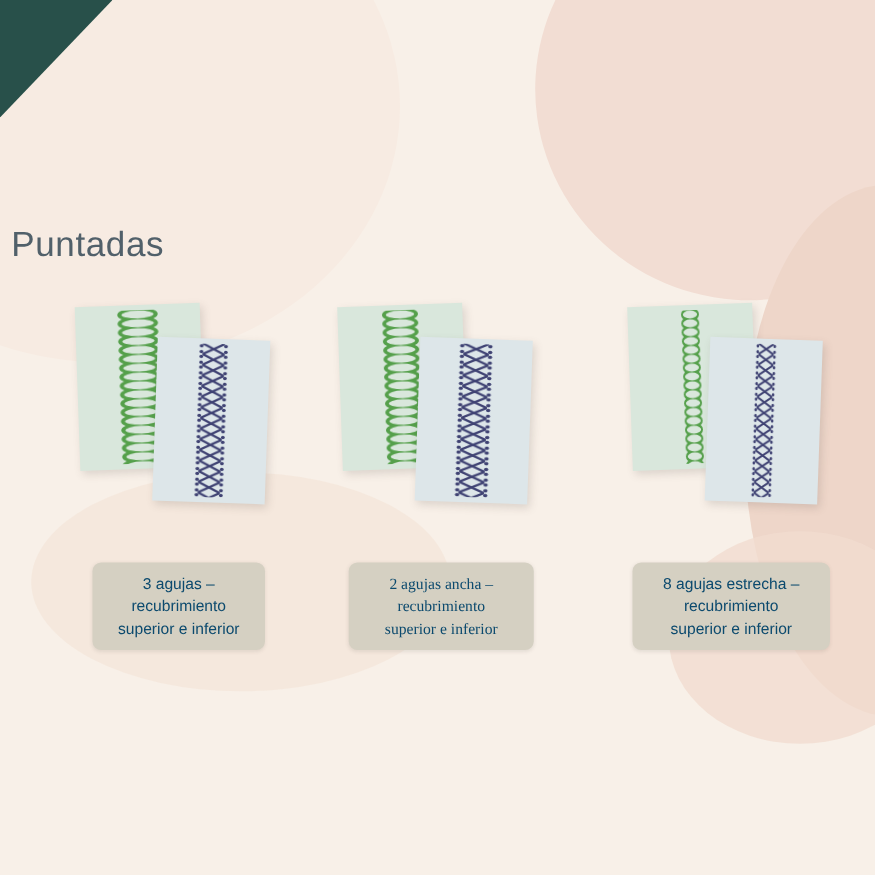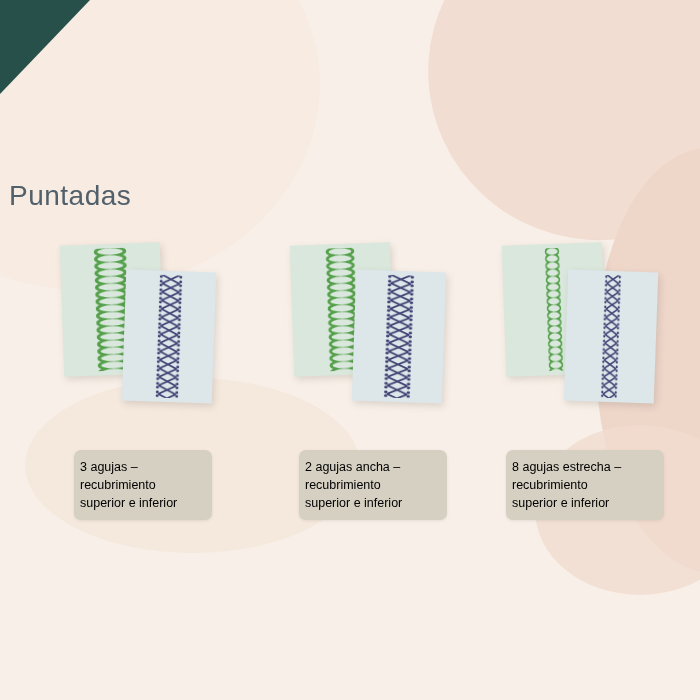--- a/index.html
+++ b/index.html
@@ -29,21 +29,21 @@
     clip-path:polygon(0 0,100% 0,0 100%);
   }
   .title{
     position:absolute;left:9px;top:180px;margin:0;
     font-size:28px;font-weight:400;letter-spacing:.5px;
     color:#51606a;
   }
 
   .group{position:absolute;top:240px;width:170px;height:290px;}
   .group-1{left:58px;}
-  .group-2{left:288px;}
+  .group-2{left:268px;font-family:Liberation Serif, serif;}
   .group-3{left:500px;}
 
   .swatch{position:absolute;box-shadow:2px 3px 7px rgba(90,80,70,.18);}
   .swatch-top{
     left:4px;top:4px;width:100px;height:131px;
     background:#d9e7dc;
     transform:rotate(-2dedeg);
     transform:rotate(-2deg);
     z-index:1;
   }
@@ -63,23 +63,24 @@
   .group-3 .stitch-green{width:16px;}
   .group-1 .stitch-navy{width:26px;}
   .group-2 .stitch-navy{width:30px;}
   .group-3 .stitch-navy{width:18px;}
 
   .label{
     position:absolute;top:210px;left:50%;transform:translateX(-50%);
     background:#d5d0c2;
     border-radius:7px;
     padding:8px 6px;
+    text-align:center;
     white-space:pre-line;
     font-size:12.5px;font-weight:500;line-height:1.45;
-    color:#000000;
+    color:#0c4a6e;
     box-shadow:0 1px 3px rgba(90,80,70,.12);
   }
   .group-1 .label{width:126px;}
   .group-2 .label{width:136px;}
   .group-3 .label{width:146px;}
 
   .defs-svg{position:absolute;width:0;height:0;}
 </style>
 </head>
 <body>

